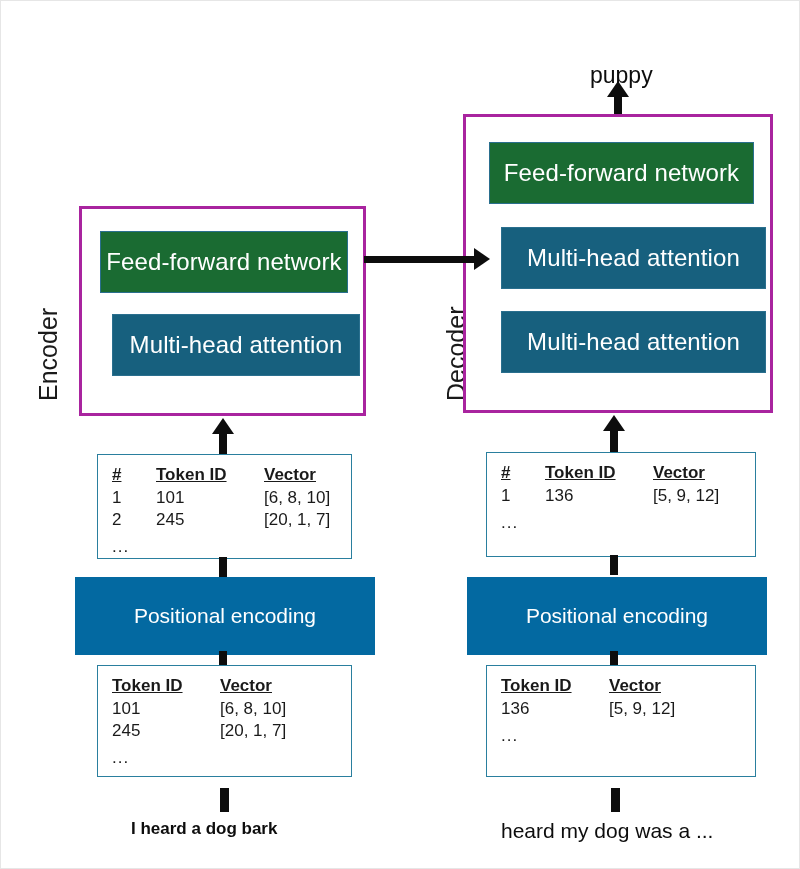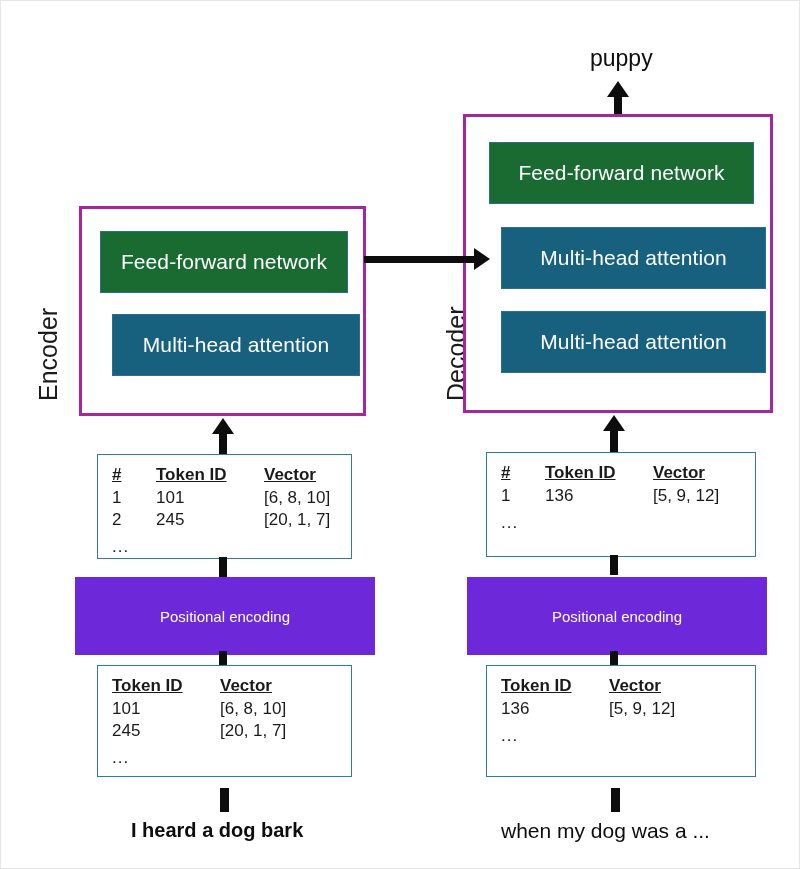--- a/index.html
+++ b/index.html
@@ -24,32 +24,32 @@
   
   .stage-box{
     border:3px solid #a9249f;
     background:#ffffff;
   }
 
   
   .block{
     display:flex;align-items:center;justify-content:center;
     color:#ffffff;
-    font-size:21px;
+    font-size:24px;
     letter-spacing:.1px;
     box-sizing:border-box;
   }
   .block-ffn{background:#1a6b32;border:1px solid #2a6f8e;}
   .block-mha{background:#17607e;border:1px solid #2a6f8e;margin-left:12px;}
 
   
   .posenc{
-    background:#6d28d9;
+    background:#0369a1;
     display:flex;align-items:center;justify-content:center;
-    color:#ffffff;font-size:15px;
+    color:#ffffff;font-size:21px;
     box-sizing:border-box;
   }
 
   
   .tbl{
     background:#ffffff;
     border:1.5px solid #2a7f9e;
     box-sizing:border-box;
     padding:10px 0 0 14px;
   }
@@ -90,29 +90,29 @@
   .side-label{
     font-size:25px;color:#1a1a1a;
     transform:rotate(-90deg);
     transform-origin:left top;
     white-space:nowrap;
   }
 
   
   .txt{color:#0d0d0d;white-space:nowrap;}
   .txt-out{font-size:23px;}
-  .txt-in-bold{font-size:20px;font-weight:bold;}
+  .txt-in-bold{font-size:17px;font-weight:bold;}
   .txt-in{font-size:21px;font-weight:normal;}
 </style>
 </head>
 <body>
 
 <div id="canvas">
 
-  <div class="abs txt txt-out" style="left:589px;top:44px;">puppy</div>
+  <div class="abs txt txt-out" style="left:589px;top:61px;">puppy</div>
 
   <div class="abs vline" style="left:613px;top:95px;width:8px;height:20px;"></div>
   <div class="abs arrow-up" style="left:606px;top:80px;"></div>
 
   <div class="abs side-label" style="left:33px;top:400px;">Encoder</div>
 
   <div class="abs side-label" style="left:441px;top:400px;">Decoder</div>
 
   <div class="abs stage-box" style="left:78px;top:205px;width:287px;height:210px;">
     <div class="abs block block-ffn" style="left:18px;top:22px;width:248px;height:62px;">
@@ -256,15 +256,15 @@
           <td></td>
         </tr>
       </tbody>
     </table>
   </div>
 
   <div class="abs vline" style="left:219px;top:787px;width:9px;height:24px;"></div>
   <div class="abs txt txt-in-bold" style="left:130px;top:818px;">I heard a dog bark</div>
 
   <div class="abs vline" style="left:610px;top:787px;width:9px;height:24px;"></div>
-  <div class="abs txt txt-in" style="left:500px;top:818px;">when my dog was a ...</div>
+  <div class="abs txt txt-in" style="left:500px;top:818px;">heard my dog was a ...</div>
 
 </div>
 
 </body></html>

